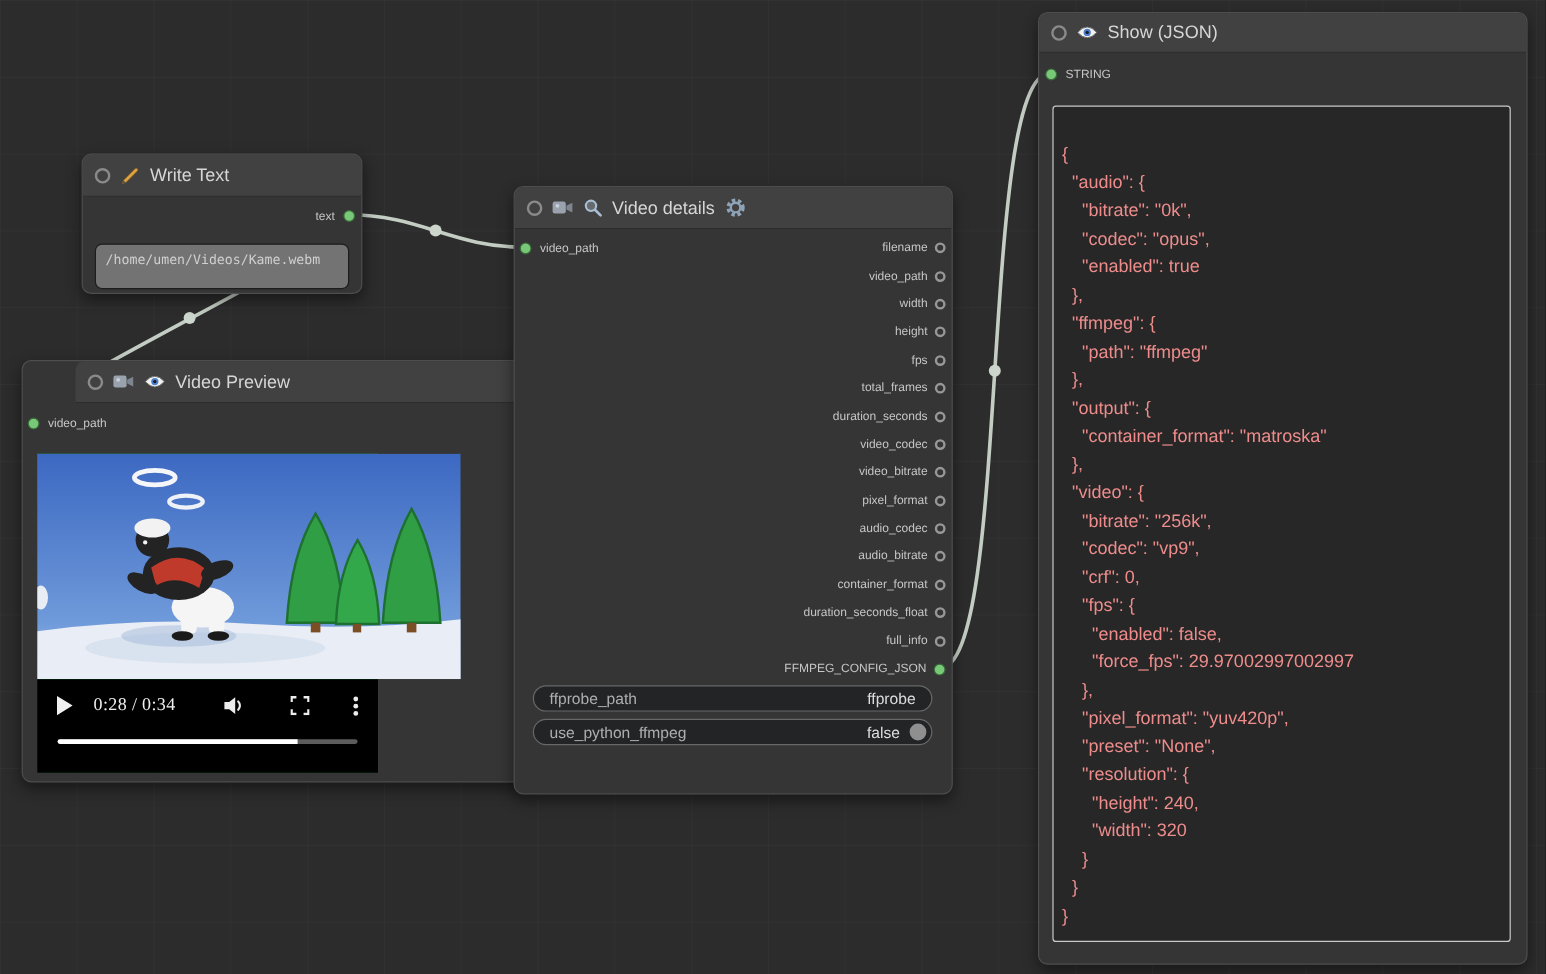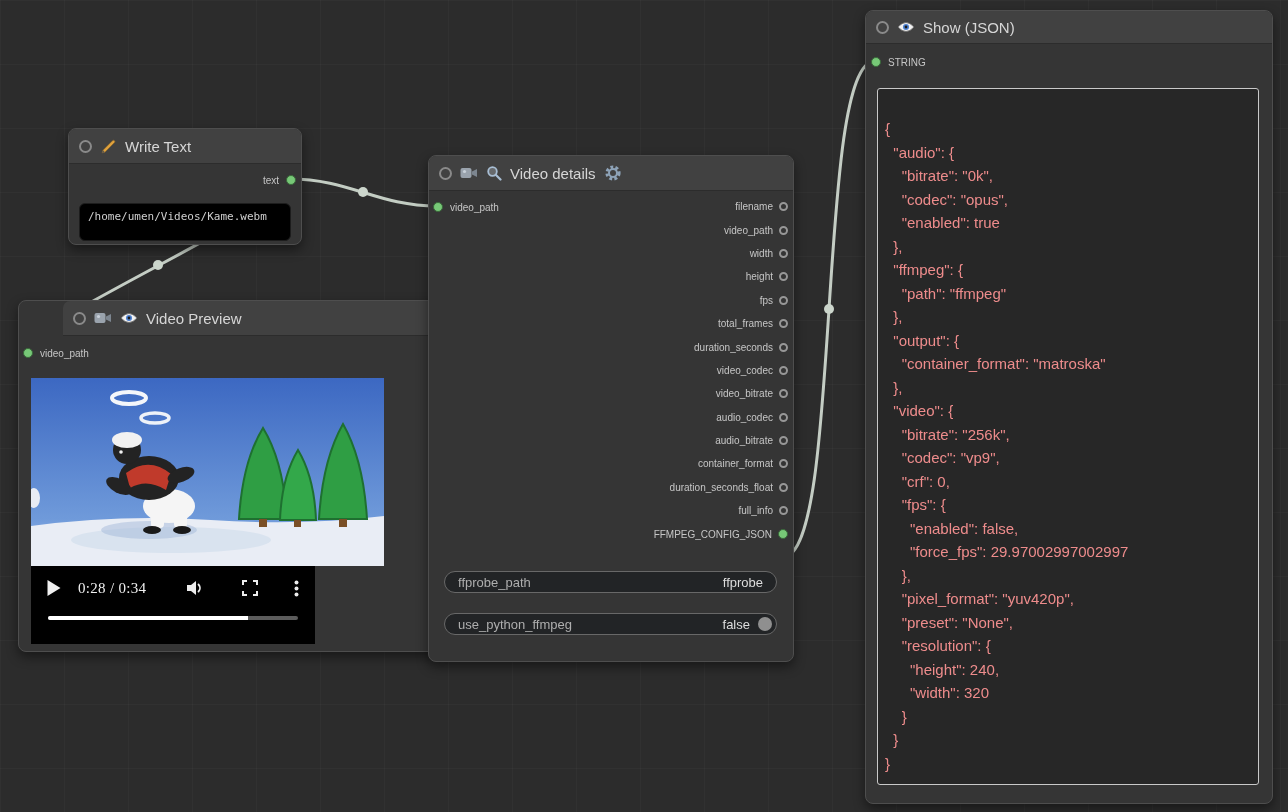--- a/index.html
+++ b/index.html
@@ -27,21 +27,21 @@
   .node-title{color:#d6d6d6;font-size:15px;white-space:nowrap;}
   .icon{display:inline-flex;align-items:center;flex:0 0 auto;}
   .port{position:absolute;height:24px;display:flex;align-items:center;gap:7px;}
   .port-label{color:#c6c6c6;font-size:10px;white-space:nowrap;}
   .dot{border-radius:50%;flex:0 0 auto;}
   .dot.green{width:10px;height:10px;background:#77c877;border:1px solid #39683a;box-sizing:border-box;}
   .dot.gray{width:9px;height:9px;background:#343434;border:2px solid #979797;box-sizing:border-box;}
   
   .text-widget{
     position:absolute;left:10px;right:10px;top:74px;height:38px;
-    background:#000000;border:1px solid #1d1d1d;border-radius:6px;
+    background:#737373;border:1px solid #1d1d1d;border-radius:6px;
     color:#cfcfcf;font-family:"DejaVu Sans Mono", monospace;font-size:11px;
     padding:6px 8px;box-sizing:border-box;overflow:hidden;
   }
   
   .out-rows{position:absolute;top:39px;left:0;right:0;padding-left:48px;}
   .out-row{height:23.4px;display:flex;align-items:center;justify-content:flex-end;gap:6px;padding-right:5px;}
   .pill{
     position:absolute;left:15px;right:16px;height:22px;border-radius:11px;
     background:#222426;border:1px solid #686868;display:flex;align-items:center;
     justify-content:space-between;padding:0 13px;box-sizing:border-box;
@@ -278,20 +278,24 @@
         </div>
       <div class="out-row">
           <span class="port-label">video_codec</span>
           <span class="dot gray"></span>
         </div>
       <div class="out-row">
           <span class="port-label">video_bitrate</span>
           <span class="dot gray"></span>
         </div>
       <div class="out-row">
+          <span class="port-label">pixel_format</span>
+          <span class="dot gray"></span>
+        </div>
+      <div class="out-row">
           <span class="port-label">audio_codec</span>
           <span class="dot gray"></span>
         </div>
       <div class="out-row">
           <span class="port-label">audio_bitrate</span>
           <span class="dot gray"></span>
         </div>
       <div class="out-row">
           <span class="port-label">container_format</span>
           <span class="dot gray"></span>
@@ -307,21 +311,21 @@
       <div class="out-row">
           <span class="port-label">FFMPEG_CONFIG_JSON</span>
           <span class="dot green"></span>
         </div>
     </div>
 
     <div class="pill" style="top:415px;">
       <span class="w-label">ffprobe_path</span>
       <span class="w-value">ffprobe</span>
     </div>
-    <div class="pill" style="top:457px;text-align:right;">
+    <div class="pill" style="top:443px;text-align:right;">
       <span class="w-label">use_python_ffmpeg</span>
       <span class="with-knob">
         <span class="w-value">false</span>
         <span class="knob"></span>
       </span>
     </div>
   </div>
 
   <div class="node" style="left:865px;top:10px;width:406px;height:792px;">
     <div class="node-header" style="height:32px;">

